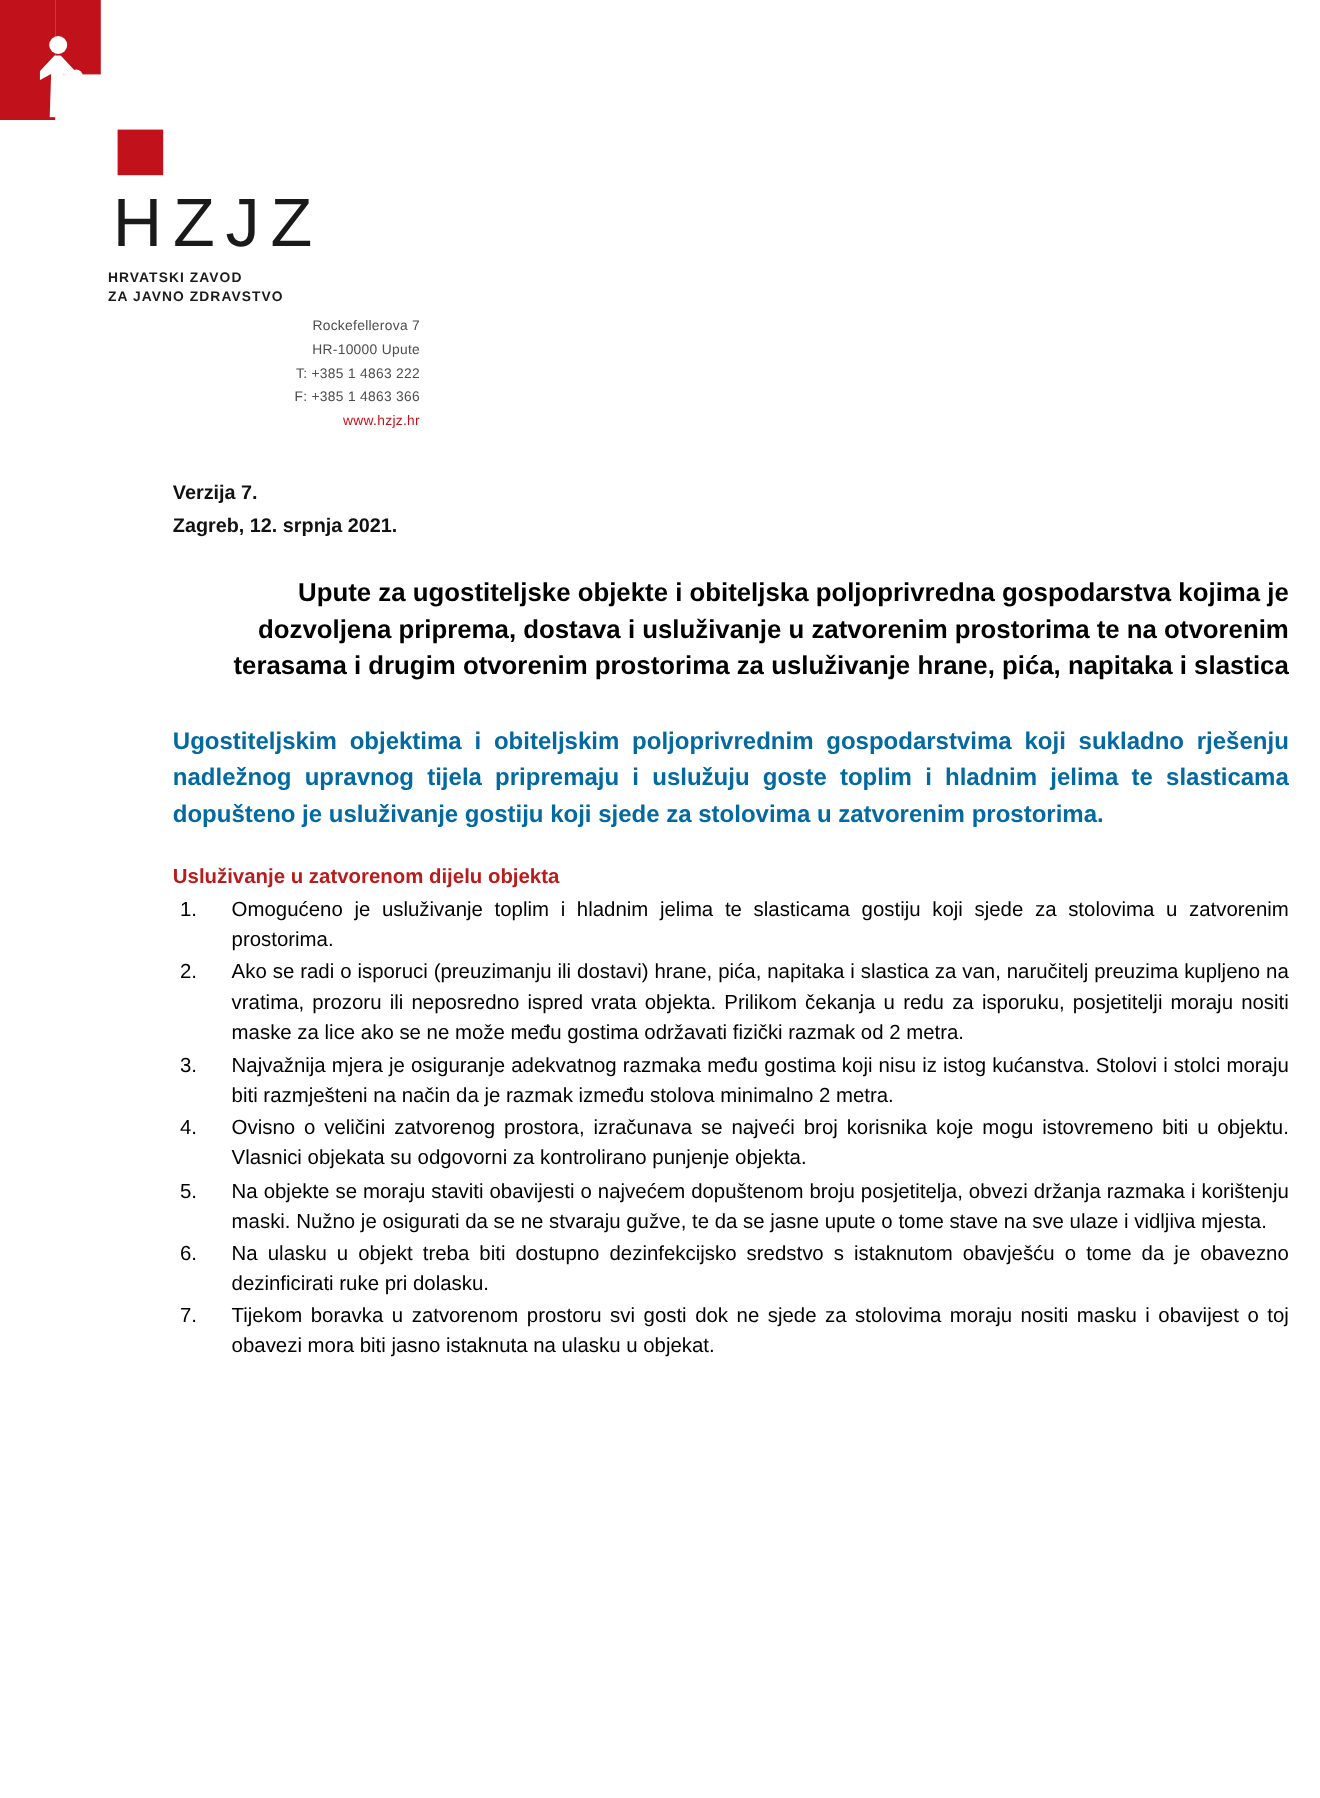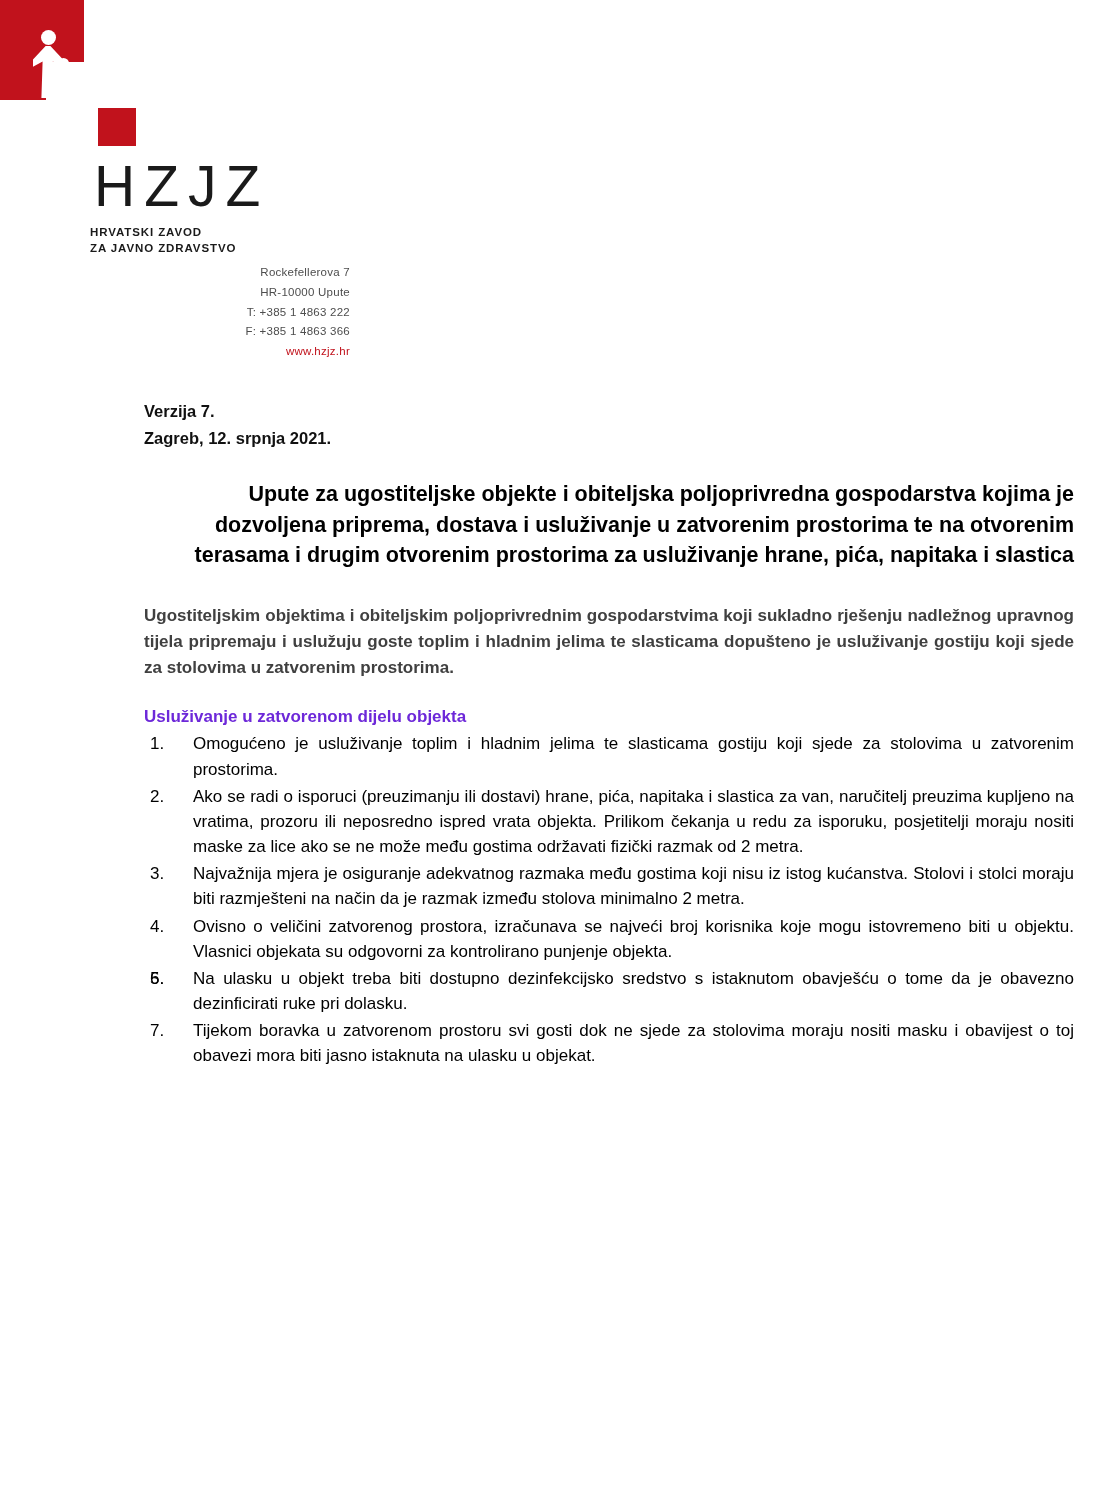--- a/index.html
+++ b/index.html
@@ -126,31 +126,31 @@
   .doc-title {
     margin-top: 28px;
     font-size: 21.5px;
     font-weight: 700;
     line-height: 1.42;
     text-align: right;
     color: #000;
   }
   .lead {
     margin-top: 32px;
-    font-size: 17px;
+    font-size: 20px;
     font-weight: 700;
     line-height: 1.52;
     text-align: justify;
-    color: #404040;
+    color: #0369a1;
   }
   .section-heading {
     margin-top: 27px;
     font-size: 17px;
     font-weight: 700;
-    color: #6d28d9;
+    color: #b91c1c;
   }
   ol.numbered {
     margin: 4px 0 0 0;
     padding: 0;
     list-style: none;
     font-size: 17px;
     line-height: 1.48;
   }
   ol.numbered > li {
     position: relative;
@@ -219,20 +219,21 @@
     <li>
       <span class="num">3.</span>
       <span>Najvažnija mjera je osiguranje adekvatnog razmaka među gostima koji nisu iz istog kućanstva. Stolovi i stolci moraju biti razmješteni na način da je razmak između stolova minimalno 2 metra.</span>
     </li>
     <li>
       <span class="num">4.</span>
       <span>Ovisno o veličini zatvorenog prostora, izračunava se najveći broj korisnika koje mogu istovremeno biti u objektu. Vlasnici objekata su odgovorni za kontrolirano punjenje objekta.</span>
     </li>
     <li>
       <span class="num">5.</span>
+      <span>Na objekte se moraju staviti obavijesti o najvećem dopuštenom  broju posjetitelja, obvezi držanja razmaka i korištenju maski. Nužno je osigurati da se ne stvaraju gužve, te da se jasne upute  o tome stave na sve ulaze i vidljiva mjesta.</span>
     </li>
     <li>
       <span class="num">6.</span>
       <span>Na ulasku u objekt treba biti dostupno  dezinfekcijsko sredstvo s istaknutom obavješću o tome da je obavezno  dezinficirati ruke pri dolasku.</span>
     </li>
     <li>
       <span class="num">7.</span>
       <span>Tijekom boravka u zatvorenom prostoru svi gosti dok ne sjede za stolovima moraju nositi masku i obavijest o toj obavezi mora biti jasno istaknuta na ulasku u objekat.</span>
     </li>
   </ol>

